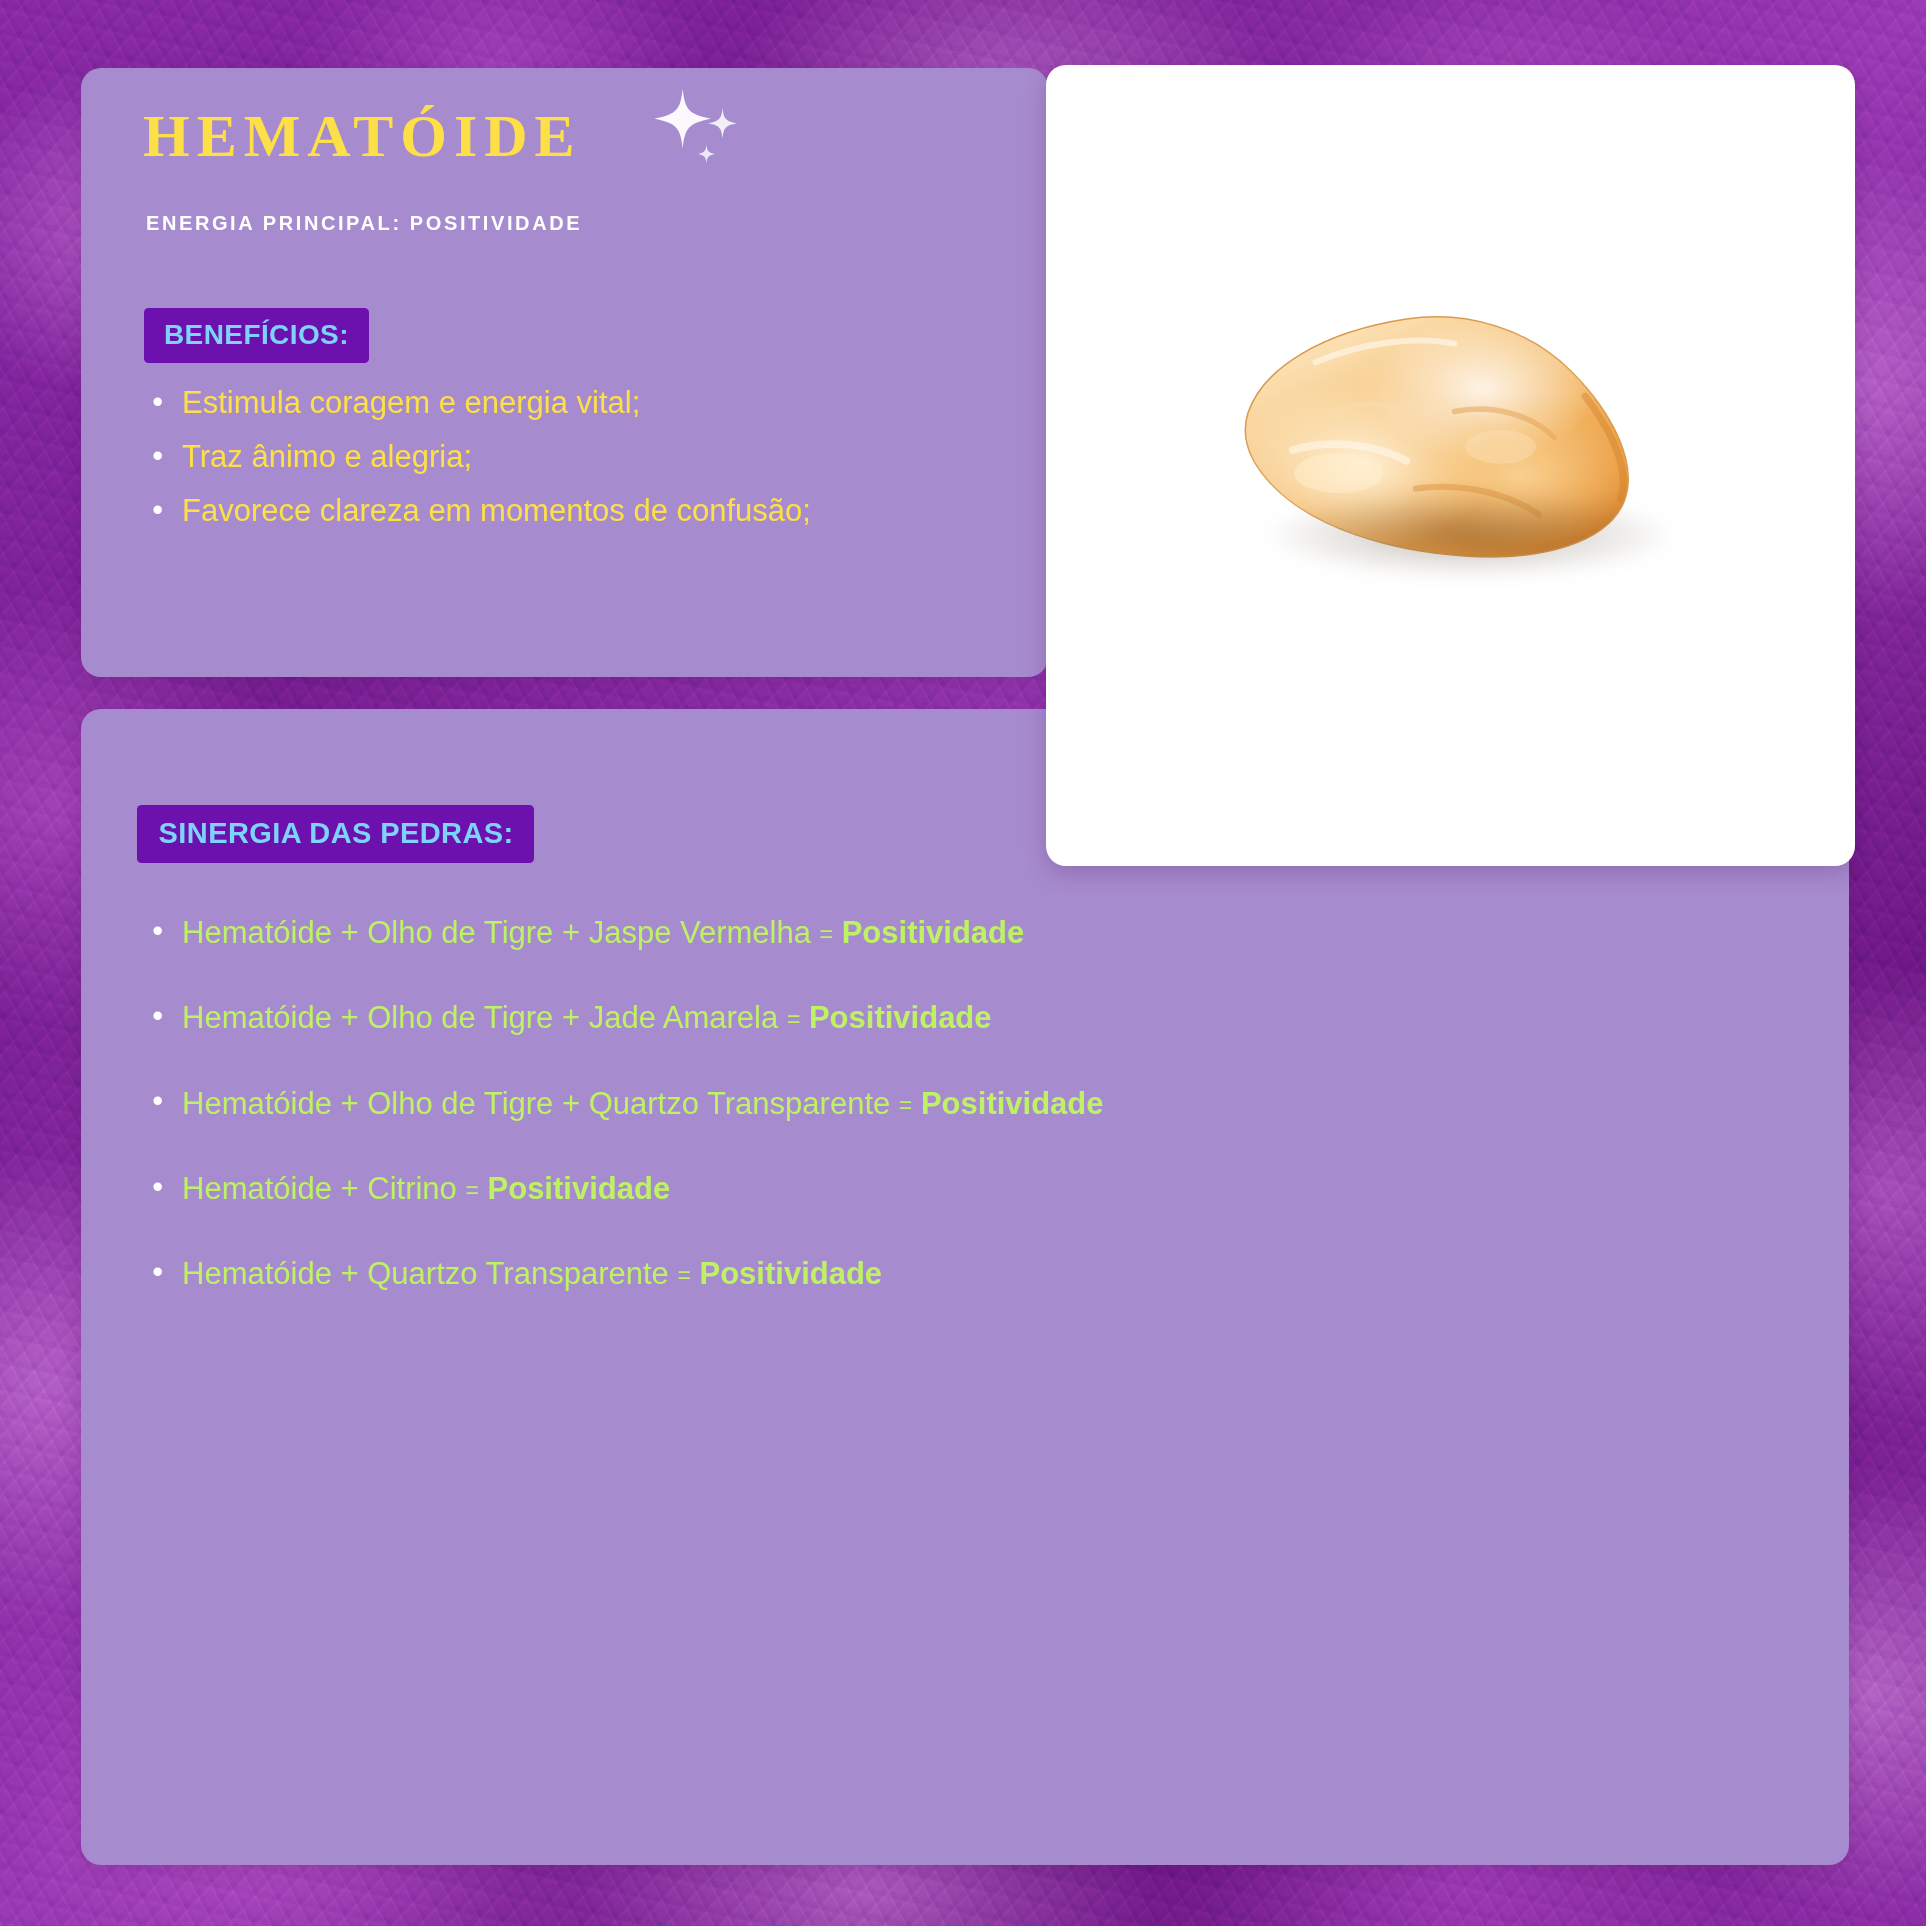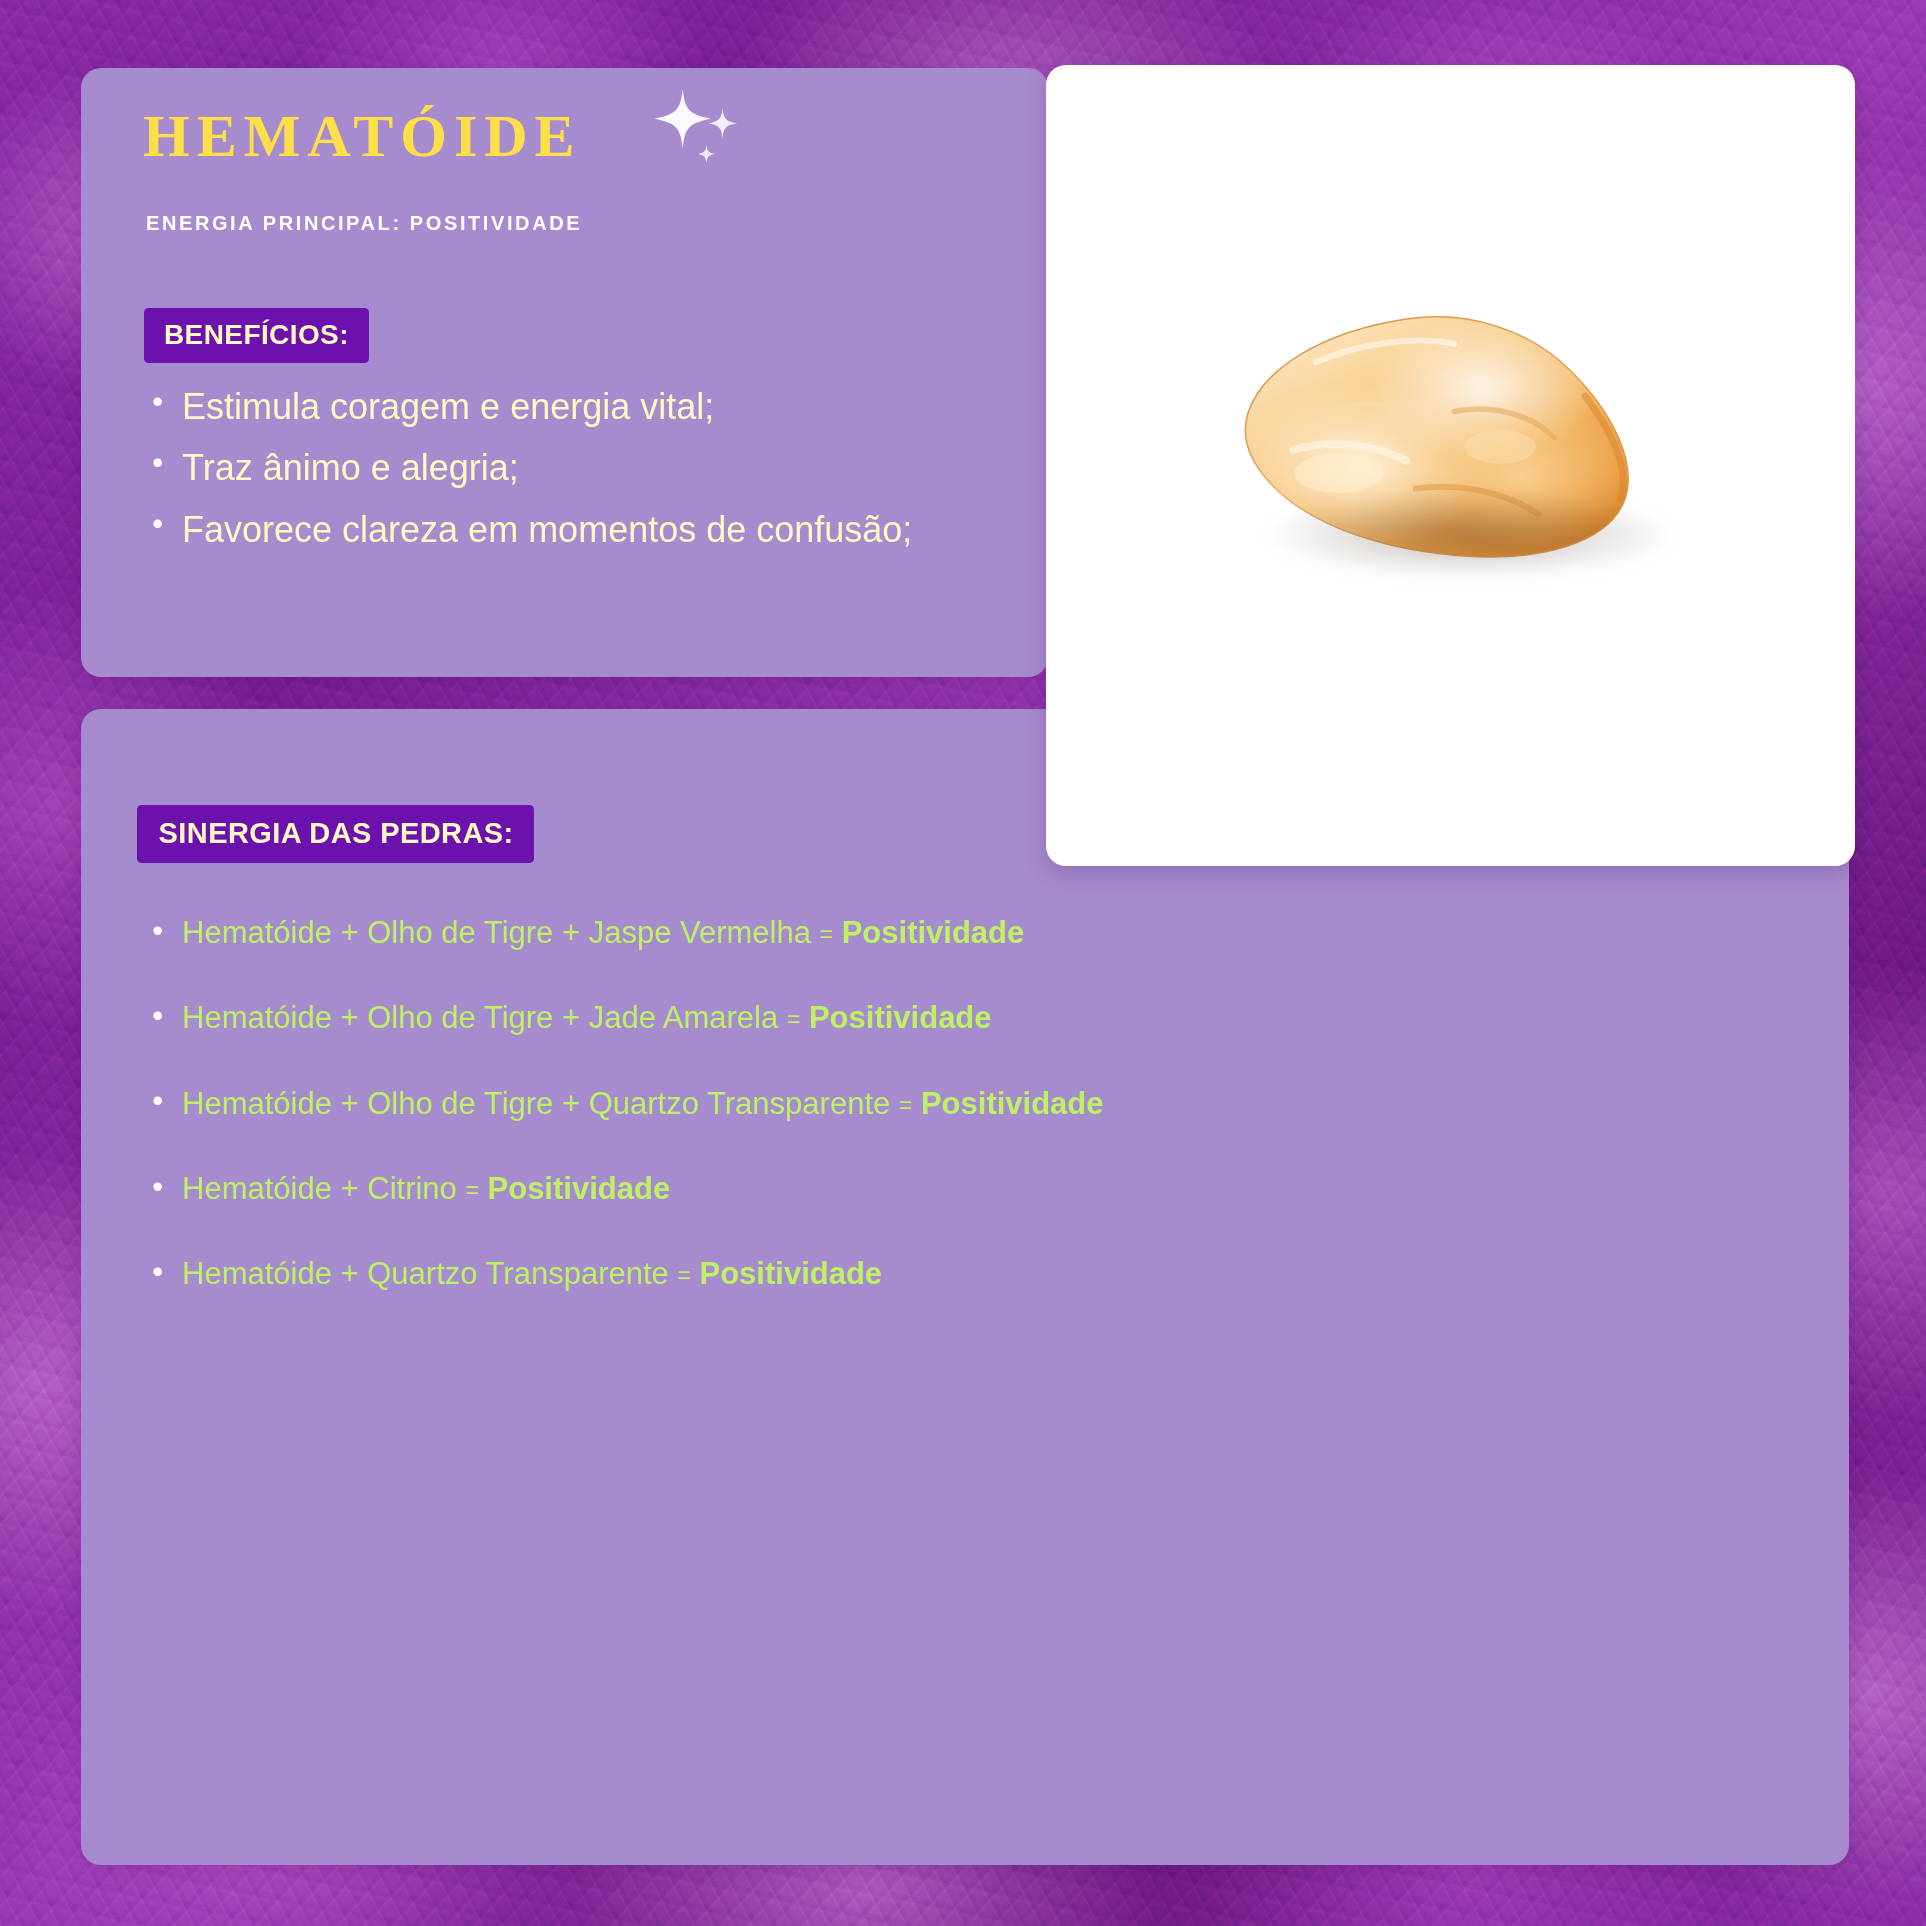--- a/index.html
+++ b/index.html
@@ -108,21 +108,21 @@
     font-size: 20px;
     font-weight: 700;
     letter-spacing: 2.6px;
     color: #ffffff;
   }
 
   .tag {
     position: absolute;
     display: inline-block;
     background: #6c11ae;
-    color: #fef9c3;
+    color: #7dd3fc;
     font-weight: 700;
     border-radius: 4.6px;
   }
 
   #tag-beneficios {
     left: 144px;
     top: 308px;
     padding: 10.8px 20px 12.3px 20px;
     font-size: 28px;
     letter-spacing: 0.4px;
@@ -145,22 +145,22 @@
   }
 
   #benefits-list {
     left: 146px;
     top: 381px;
     width: 832px;
   }
   #benefits-list li {
     position: relative;
     padding-left: 36px;
-    color: #fef9c3;
-    font-size: 36px;
+    color: #fde047;
+    font-size: 31px;
     line-height: 1.45;
     margin-bottom: 9.2px;
   }
   #benefits-list li::before {
     content: "•";
     position: absolute;
     left: 6.2px;
     top: -1.5px;
     font-size: 31px;
     color: #ffffff;

